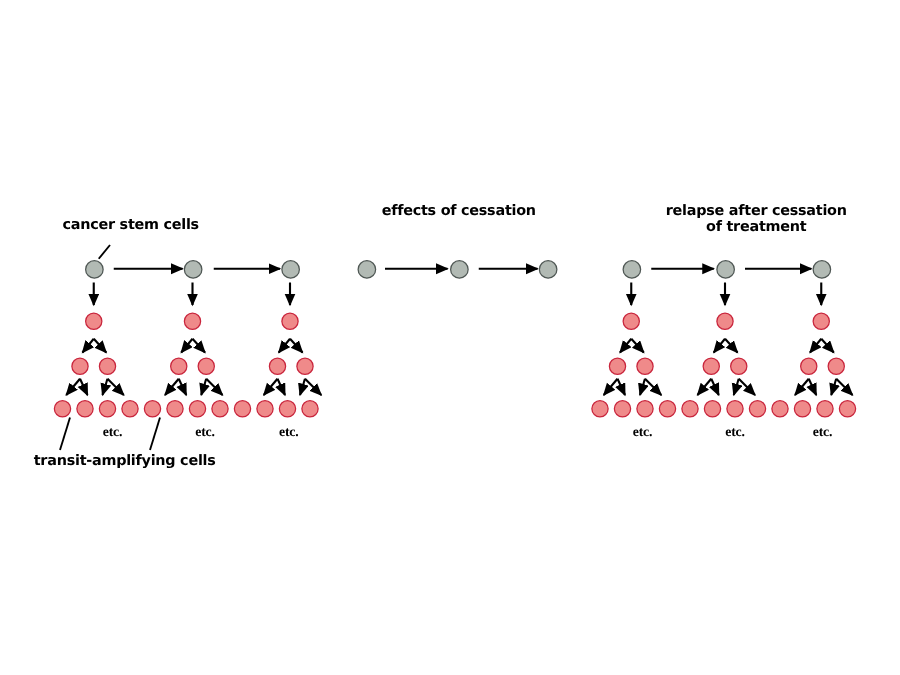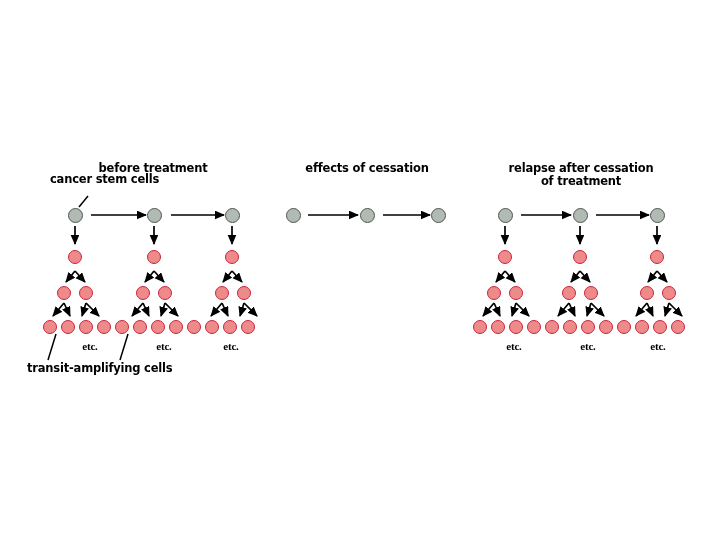--- a/index.html
+++ b/index.html
@@ -179,25 +179,24 @@
       <line x1="591" y1="303" x2="587" y2="316" stroke="#000" stroke-width="1.7" marker-end="url(#ah)"></line>
       <line x1="591" y1="303" x2="604" y2="316" stroke="#000" stroke-width="1.7" marker-end="url(#ah)"></line>
 
       <line x1="647" y1="303" x2="636" y2="316" stroke="#000" stroke-width="1.7" marker-end="url(#ah)"></line>
       <line x1="647" y1="303" x2="653" y2="316" stroke="#000" stroke-width="1.7" marker-end="url(#ah)"></line>
       <line x1="669" y1="303" x2="665" y2="316" stroke="#000" stroke-width="1.7" marker-end="url(#ah)"></line>
       <line x1="669" y1="303" x2="682" y2="316" stroke="#000" stroke-width="1.7" marker-end="url(#ah)"></line>
     </g>
   </svg>
 
-  <div class="panel-title" style="left:88px; top:162px; width:130px;">before treatment</div>
 
   <div class="panel-title" style="left:300px; top:162px; width:134px;">effects of cessation</div>
 
-  <div class="panel-title" style="left:496px; top:162px; width:170px;text-align:center;">relapse after cessation
+  <div class="panel-title" style="left:520px; top:162px; width:170px;text-align:center;">relapse after cessation
 of treatment</div>
 
   <div class="annotation-label" style="left:50px; top:172px;">cancer stem cells</div>
 
   <div class="annotation-label" style="left:27px; top:361px;">transit-amplifying cells</div>
 
   <div class="cell cell-stem" style="left:68px; top:208px;"></div>
   <div class="cell cell-stem" style="left:147px; top:208px;"></div>
   <div class="cell cell-stem" style="left:225px; top:208px;"></div>
 

